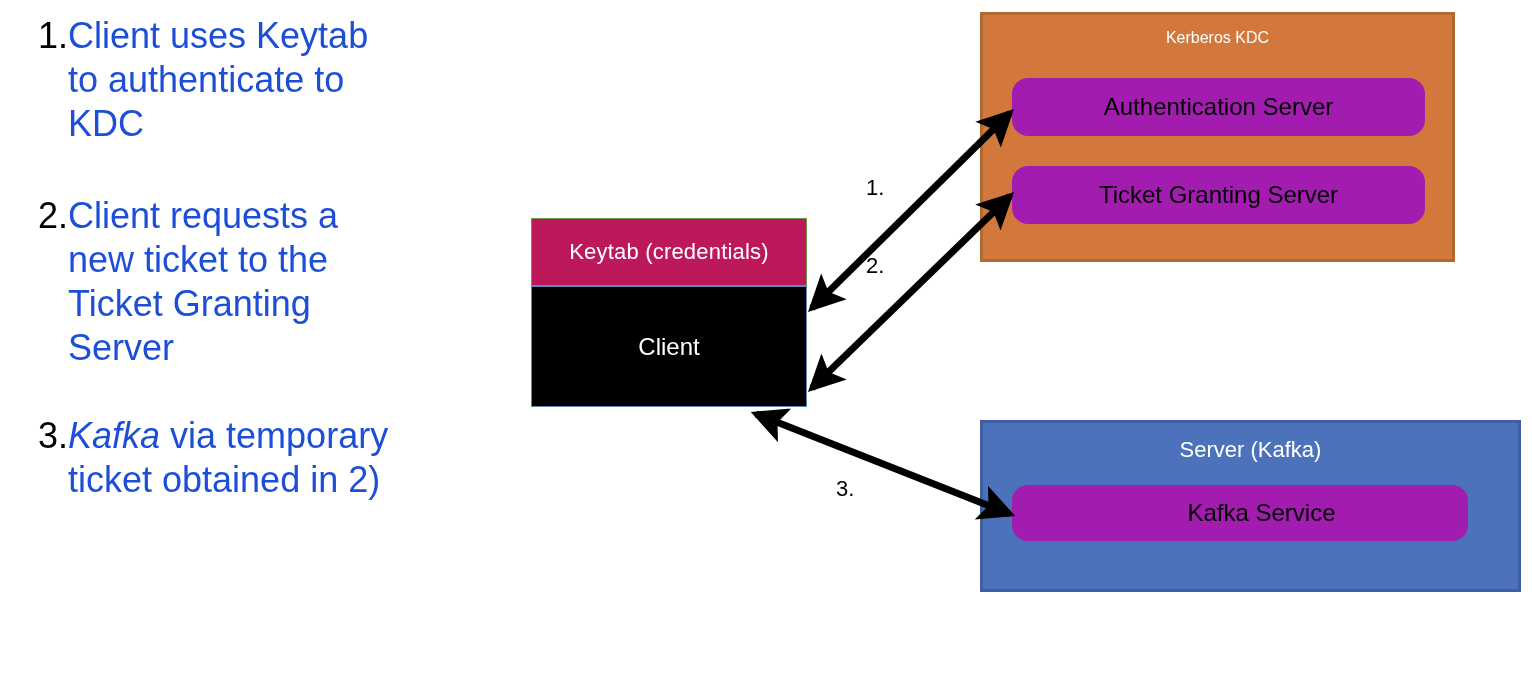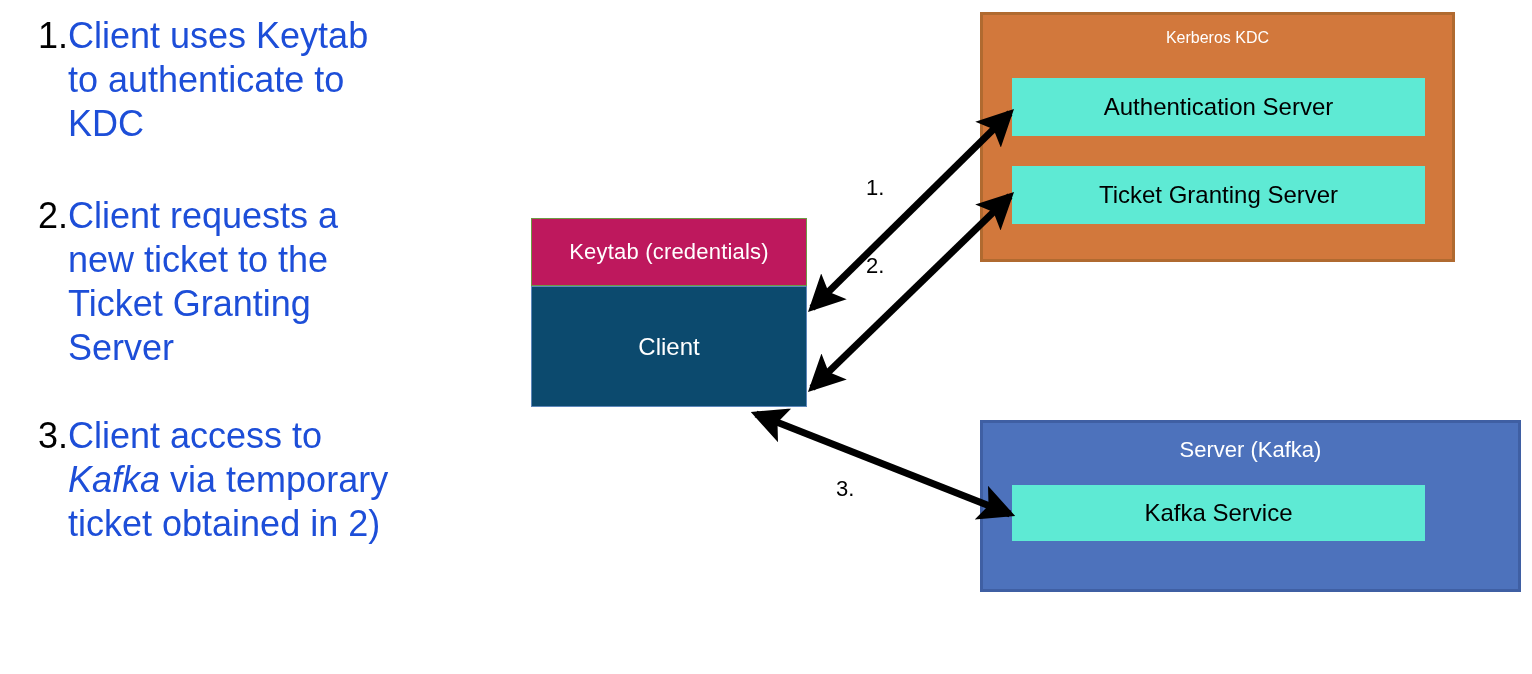--- a/index.html
+++ b/index.html
@@ -115,22 +115,22 @@
     position: absolute;
     left: 0; right: 0;
     top: 14px;
     text-align: center;
     color: #ffffff;
     font-size: 16px;
     font-family: "Liberation Sans", sans-serif;
   }
   .inner-card {
     position: absolute;
-    background: #5eead4;
-    border-radius: 0;
+    background: #a21caf;
+    border-radius: 16px;
     display: flex;
     align-items: center;
     justify-content: center;
     color: #000000;
     font-size: 24px;
     font-family: "Liberation Sans", sans-serif;
   }
   #auth-server-card {
     left: 29px;
     top: 63px;
@@ -162,20 +162,21 @@
     text-align: center;
     color: #ffffff;
     font-size: 22px;
     font-family: "Liberation Sans", sans-serif;
   }
   #kafka-service-card {
     left: 29px;
     top: 62px;
     width: 413px;
     height: 56px;
+    padding-left: 43px;
   }
 
   
   #arrows-layer {
     position: absolute;
     left: 0; top: 0;
     width: 1532px;
     height: 674px;
     pointer-events: none;
   }
@@ -204,32 +205,31 @@
   <div class="step-row" id="step-2">
     <span class="step-num">2.</span>
     <span class="step-text"><span>Client requests a
 new ticket to the
 Ticket Granting
 Server</span></span>
   </div>
 
   <div class="step-row" id="step-3">
     <span class="step-num">3.</span>
-    <span class="step-text"><span>Client access to
-</span><span class="em">Kafka</span><span> via temporary
+    <span class="step-text"><span class="em">Kafka</span><span> via temporary
 ticket obtained in 2)</span></span>
   </div>
 
 </div>
 
 <div id="client-stack">
   <div id="keytab-box" style="background: #be185d;">
     <span id="keytab-label">Keytab (credentials)</span>
   </div>
-  <div id="client-box" style="background: #0c4a6e;">
+  <div id="client-box" style="background: #000000;">
     <span id="client-label">Client</span>
   </div>
 </div>
 
 <div id="kdc-box" style="background: rgb(210, 120, 60); border-color: rgb(176, 106, 48);">
   <div id="kdc-title">Kerberos KDC</div>
   <div class="inner-card" id="auth-server-card">Authentication Server</div>
   <div class="inner-card" id="tgs-card">Ticket Granting Server</div>
 </div>
 

